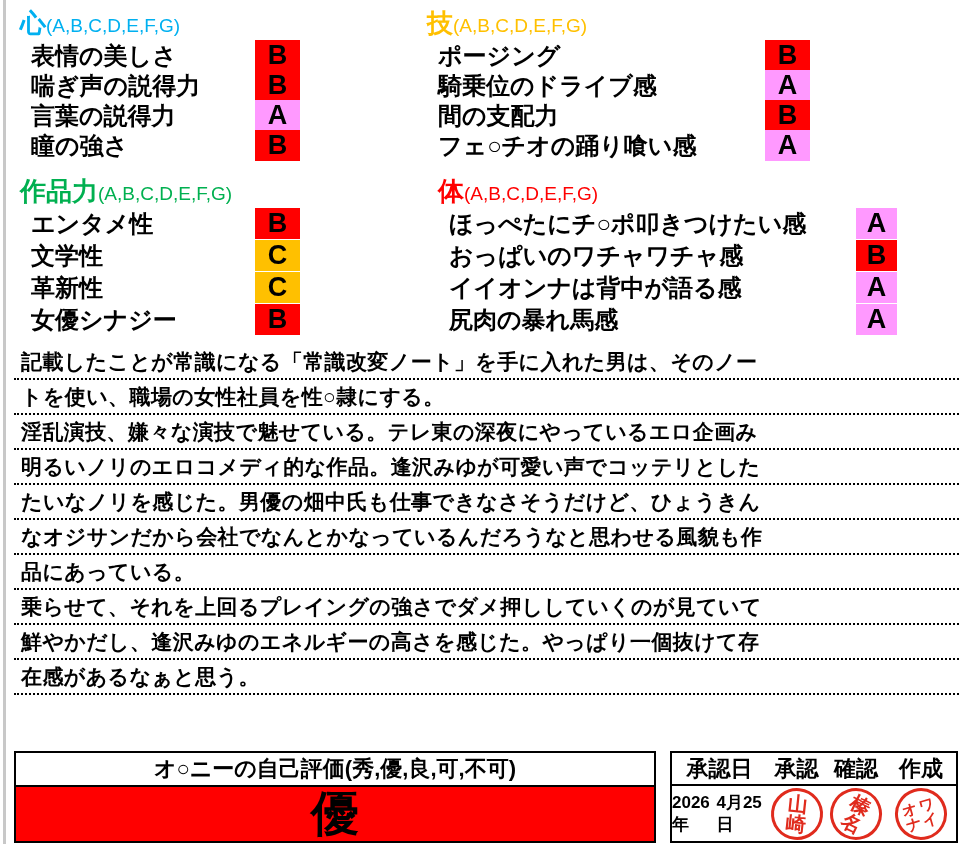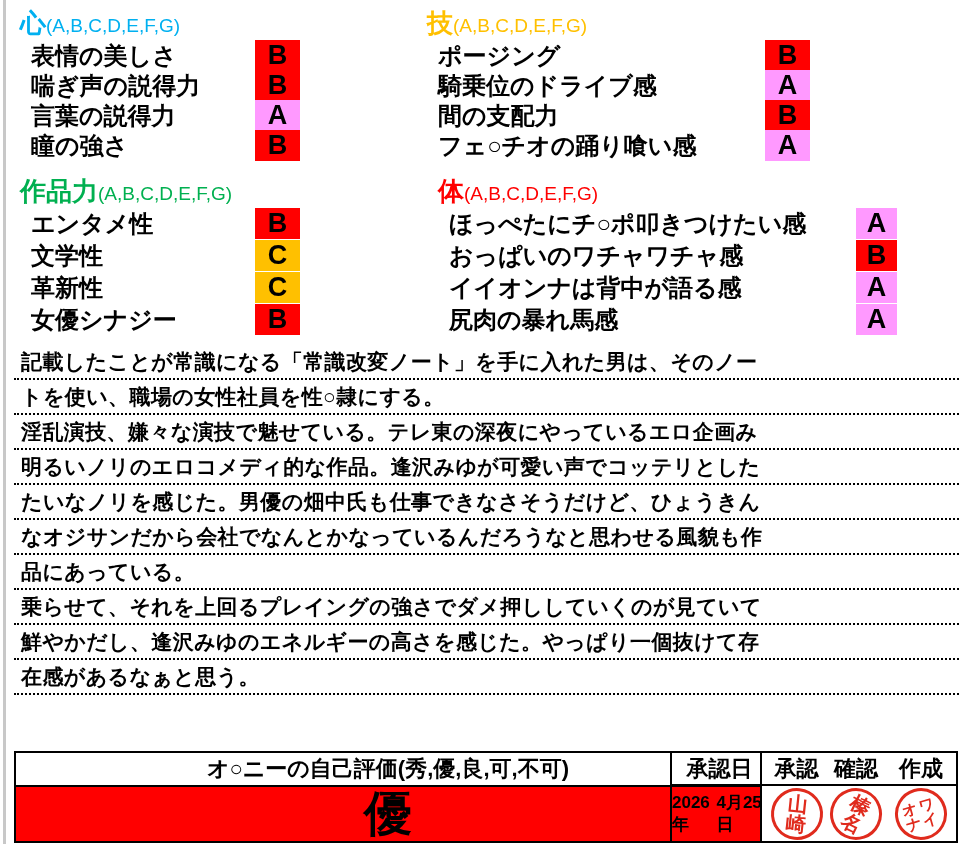--- a/index.html
+++ b/index.html
@@ -37,21 +37,21 @@
   .review { position:absolute; left:14px; top:345px; width:945px; }
   .review-line {
     height:35px; padding-left:7px; display:flex; align-items:center;
     font-family:"Liberation Serif","DejaVu Serif",serif;
     font-size:21px; font-weight:600; letter-spacing:0.4px; white-space:nowrap;
     border-bottom:2px dotted #000;
   }
 
   
   .self-eval {
-    position:absolute; left:14px; top:751px; width:748px; height:92px;
+    position:absolute; left:14px; top:751px; width:642px; height:92px;
     border:2px solid #000; display:flex; flex-direction:column;
   }
   .se-header {
     height:34px; border-bottom:2px solid #000;
     display:flex; align-items:center; justify-content:center;
     font-size:22px; font-weight:600; white-space:nowrap;
   }
   .se-value {
     flex:1; display:flex; align-items:center; justify-content:center;
     font-size:48px; font-weight:800; line-height:1;

